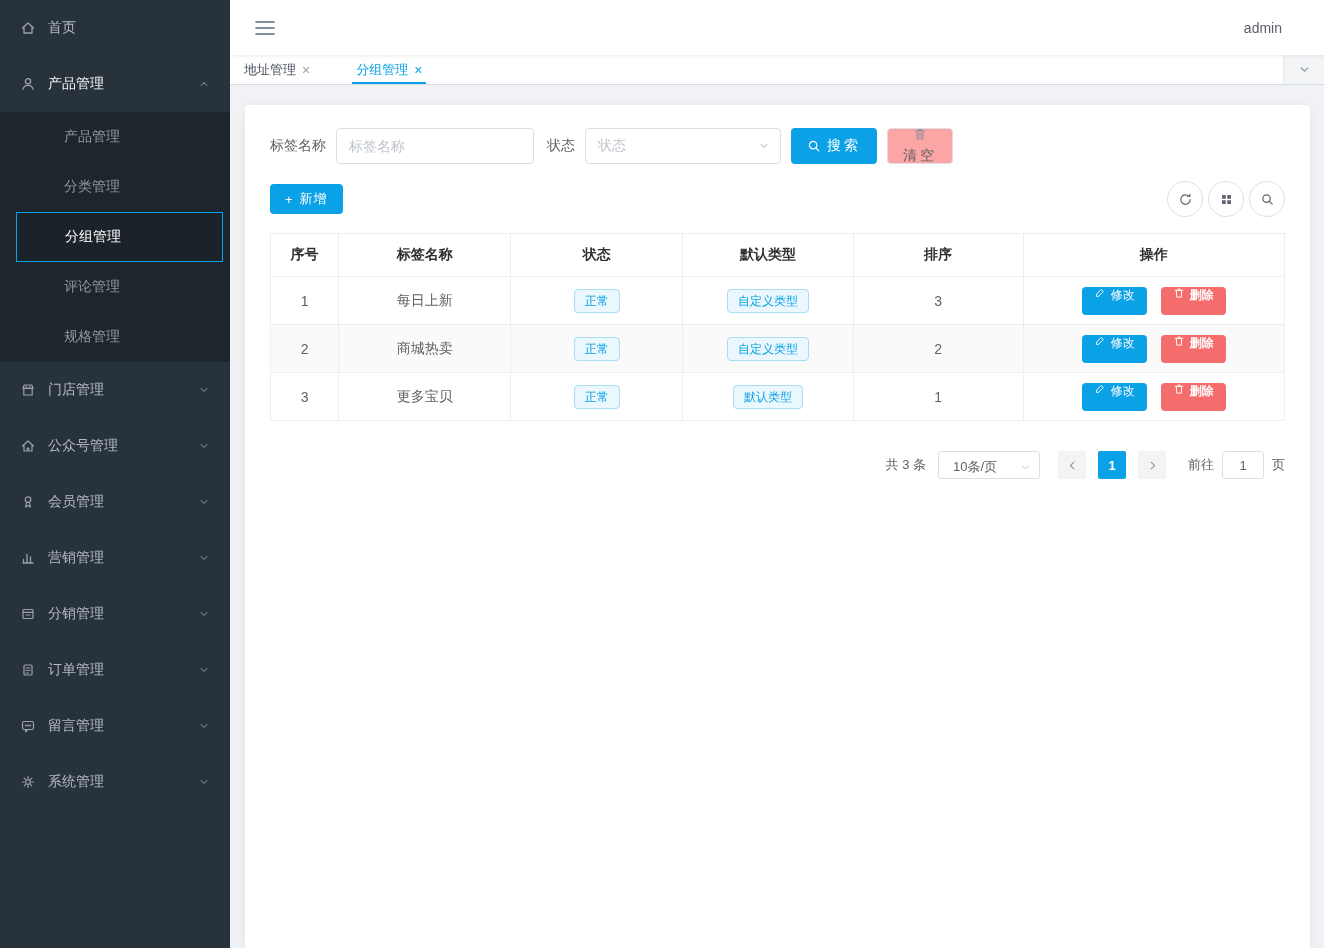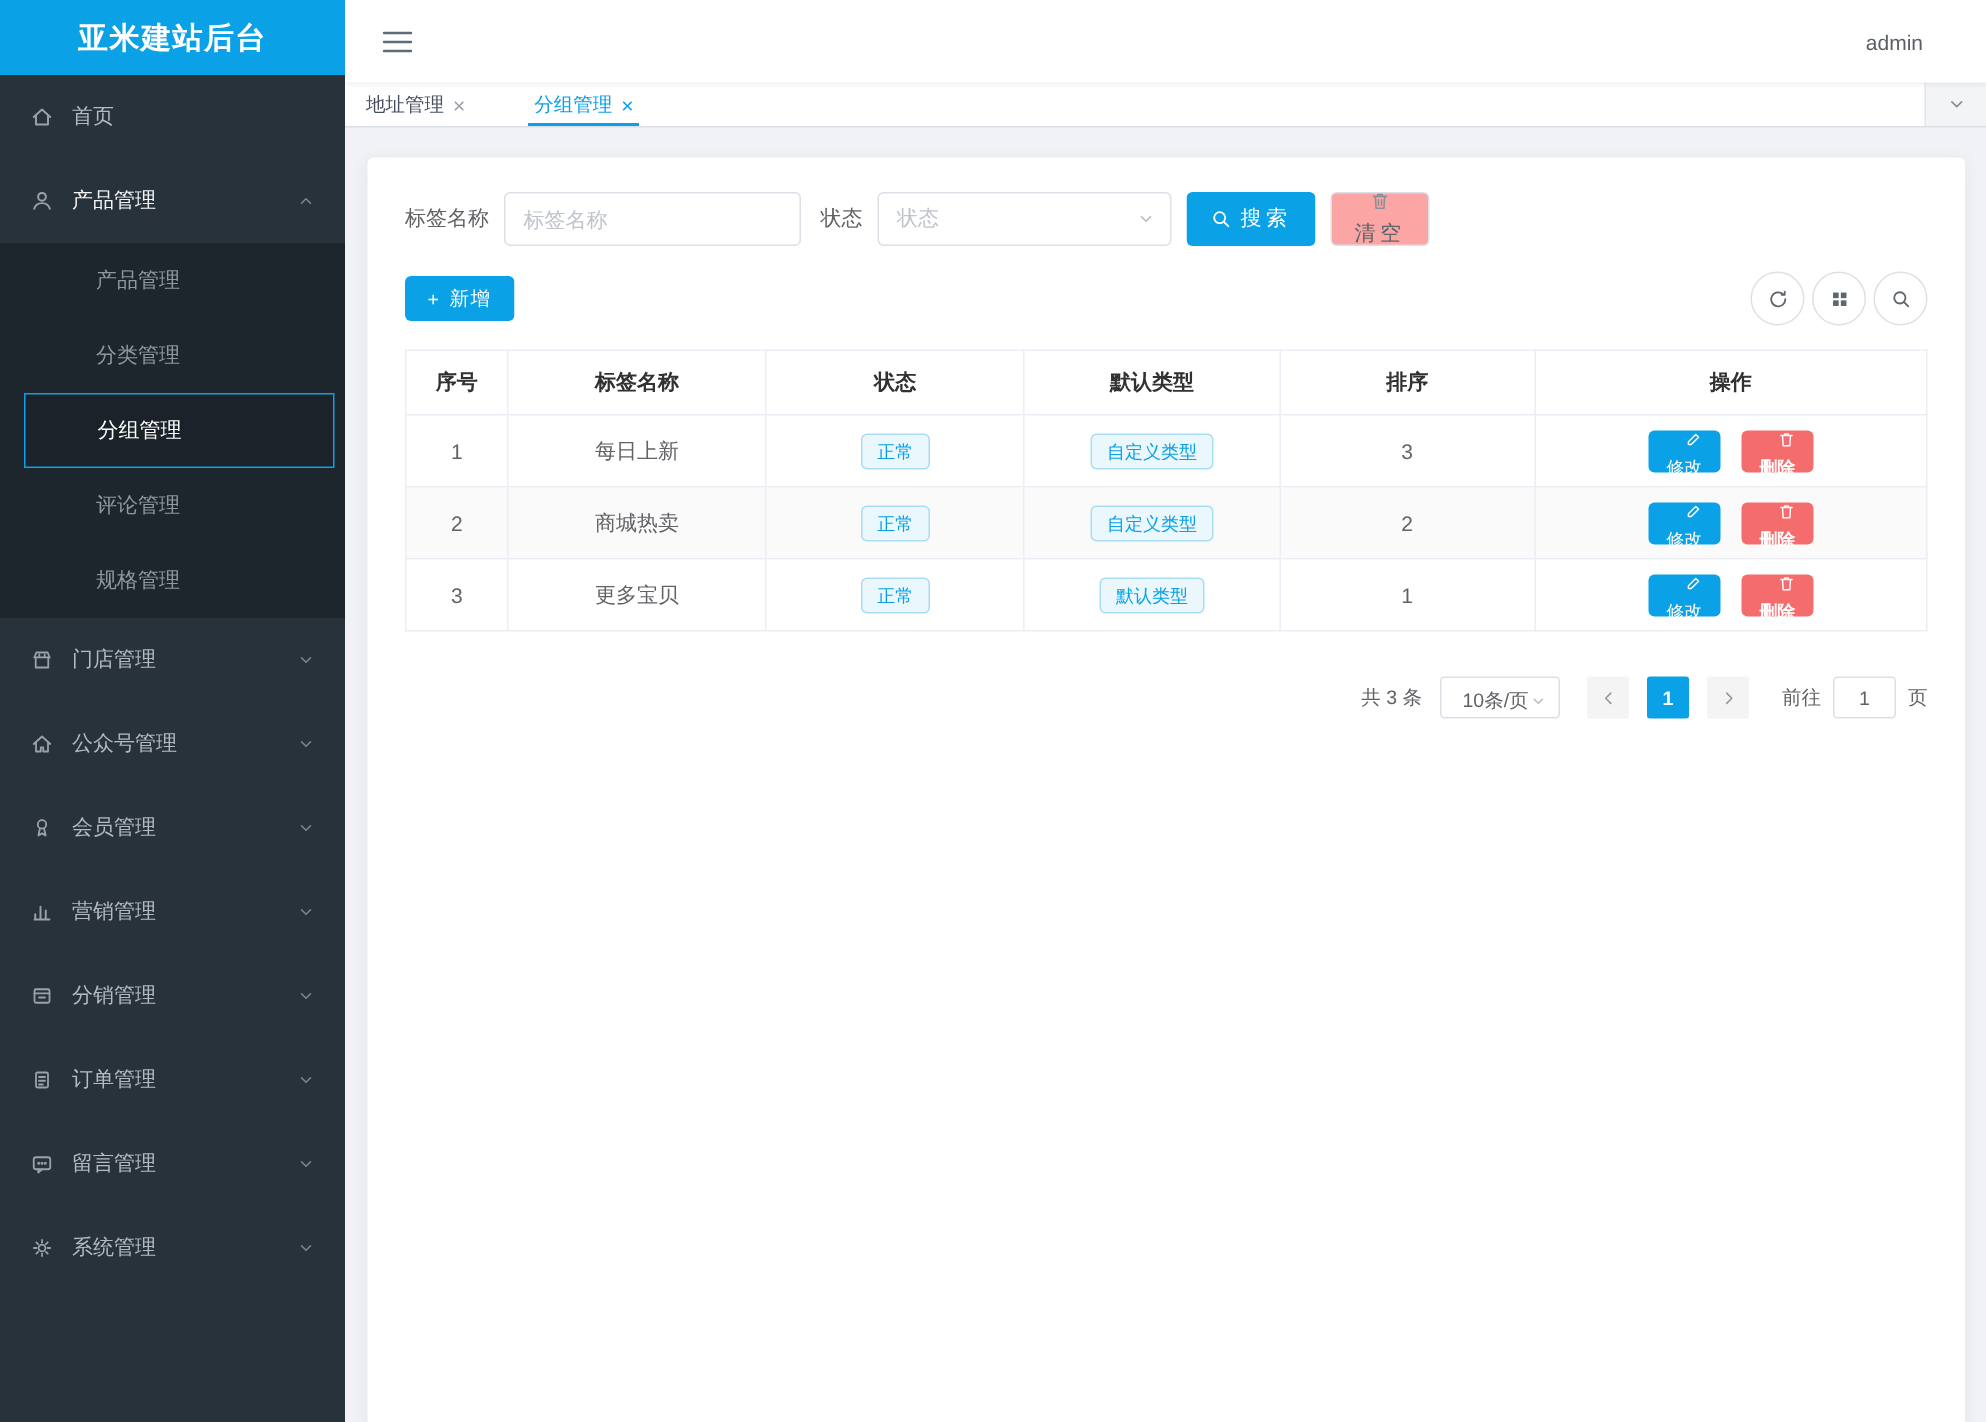--- a/index.html
+++ b/index.html
@@ -90,52 +90,51 @@
   table { width:100%; border-collapse:collapse; margin-top:16px;
     table-layout:fixed; border:1px solid #ebeef5; }
   th, td { border:1px solid #ebeef5; text-align:center; }
   th { height:43px; font-size:14px; color:#303133; font-weight:bold;
     background:#fff; }
   td { height:48px; font-size:14px; color:#606266; background:#fff; }
   tr.striped td { background:#fafafa; }
   .tag { display:inline-block; padding:0 10px; height:24px; line-height:22px;
     font-size:12px; color:#0aa1e6; background:#eaf7fd; border:1px solid #a9dcf5;
     border-radius:4px; }
-  .row-btn { display:inline-flex; align-items:flex-end; gap:5px; height:28px;
+  .row-btn { display:inline-flex; align-items:flex-start; gap:5px; height:28px;
     padding:0 12px; font-size:12px; border-radius:4px; color:#fff;
-    cursor:pointer; border:none; font-family:inherit;flex-direction:column; }
+    cursor:pointer; border:none; font-family:inherit; }
   .row-btn.edit { background:#0aa1e6; margin-right:14px; }
   .row-btn.del { background:#f56c6c;font-weight:bold; }
 
   
   .pagination { margin-top:30px; display:flex; align-items:center;
     justify-content:flex-end; font-size:13px; color:#606266; }
   .pg-total { margin-right:12px; }
-  .pg-size { width:80px; height:28px; border:1px solid #dcdfe6;
+  .pg-size { width:102px; height:28px; border:1px solid #dcdfe6;
     border-radius:3px; display:flex; align-items:center;
     justify-content:space-between; padding:4px 8px 0 14px; cursor:pointer;
     margin-right:18px; background:#fff; }
   .pg-size .chev-d { color:#b6bbc2; display:inline-flex; }
   .pg-btn { width:28px; height:28px; border-radius:2px; background:#f4f4f5;
     color:#9399a1; display:flex; align-items:center; justify-content:center;
     cursor:pointer; }
   .pg-page { width:28px; height:28px; border-radius:2px; background:#0aa1e6;
     color:#fff; display:flex; align-items:center; justify-content:center;
     font-weight:bold; margin:0 12px; cursor:pointer; }
   .pg-goto { margin-left:22px; margin-right:8px; }
   .pg-input { width:42px; height:28px; border:1px solid #dcdfe6;
     border-radius:3px; text-align:center; font-size:13px; color:#606266;
     outline:none; margin-right:8px; font-family:inherit; }
   svg { display:block; }
 </style>
 </head>
 <body>
 
 <aside class="sidebar">
-  <div class="logo">亚米建站后台</div>
 
   <div class="menu-item">
     <span class="mi-icon">
       <svg width="16" height="16" viewBox="0 0 16 16" fill="none" stroke="currentColor" stroke-width="1.3" stroke-linecap="round" stroke-linejoin="round">
           <path d="M2.5 8 8 3l5.5 5M4 7v6h8V7"></path>
         </svg>
     </span>
     <span>首页</span>
   </div>
 

